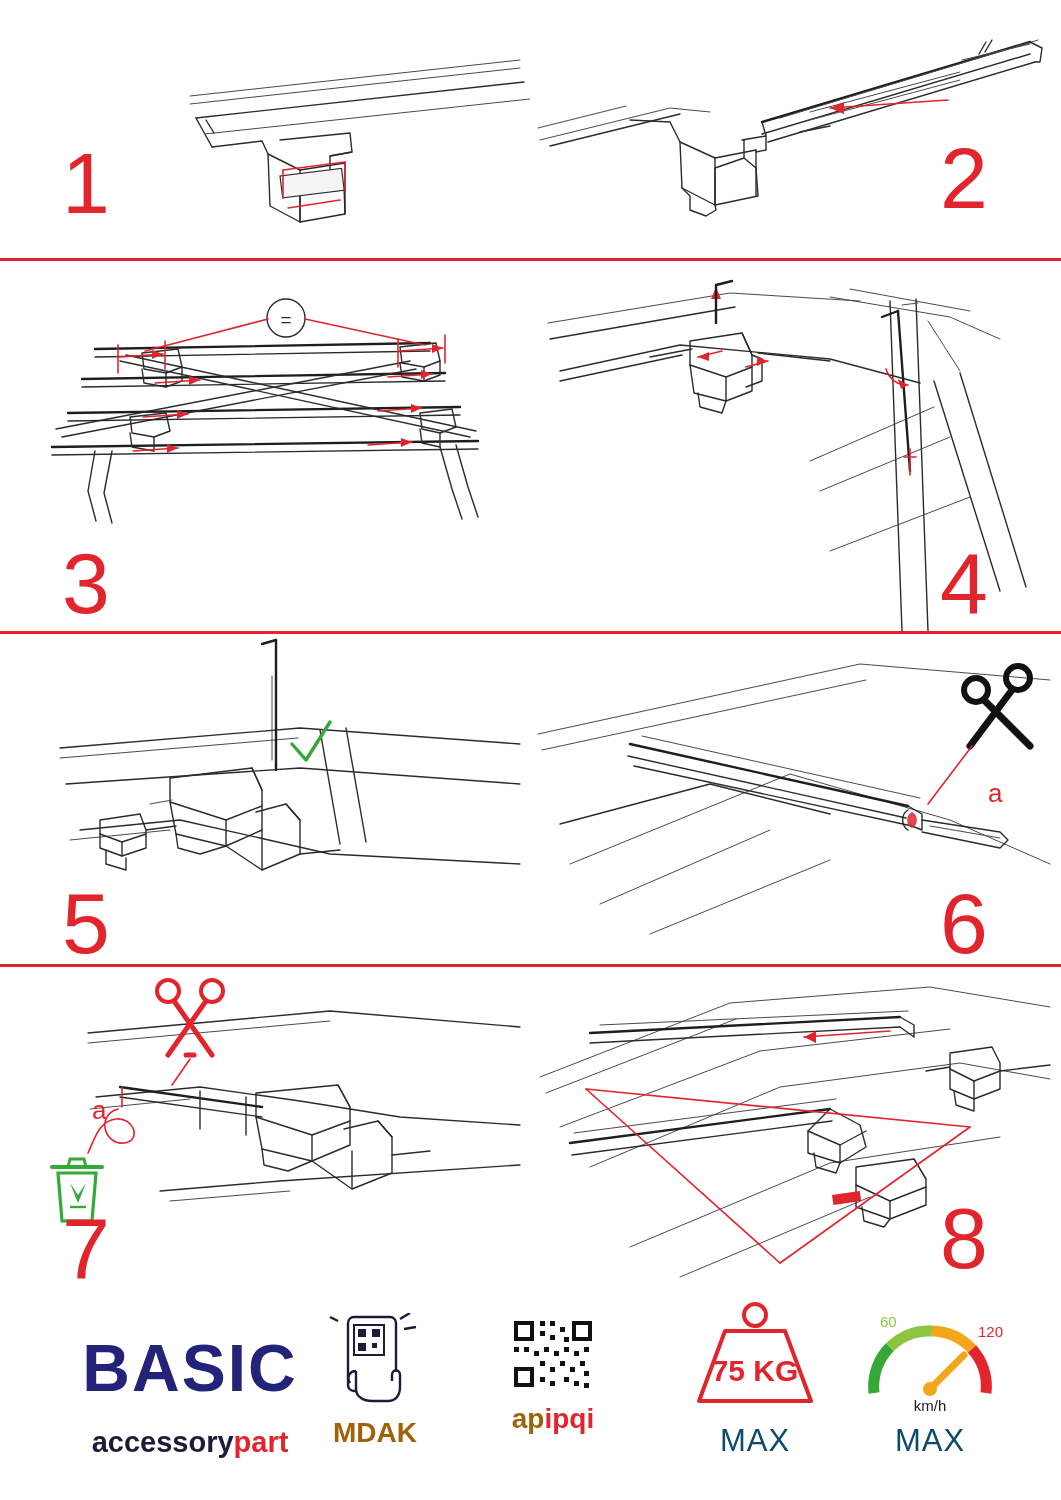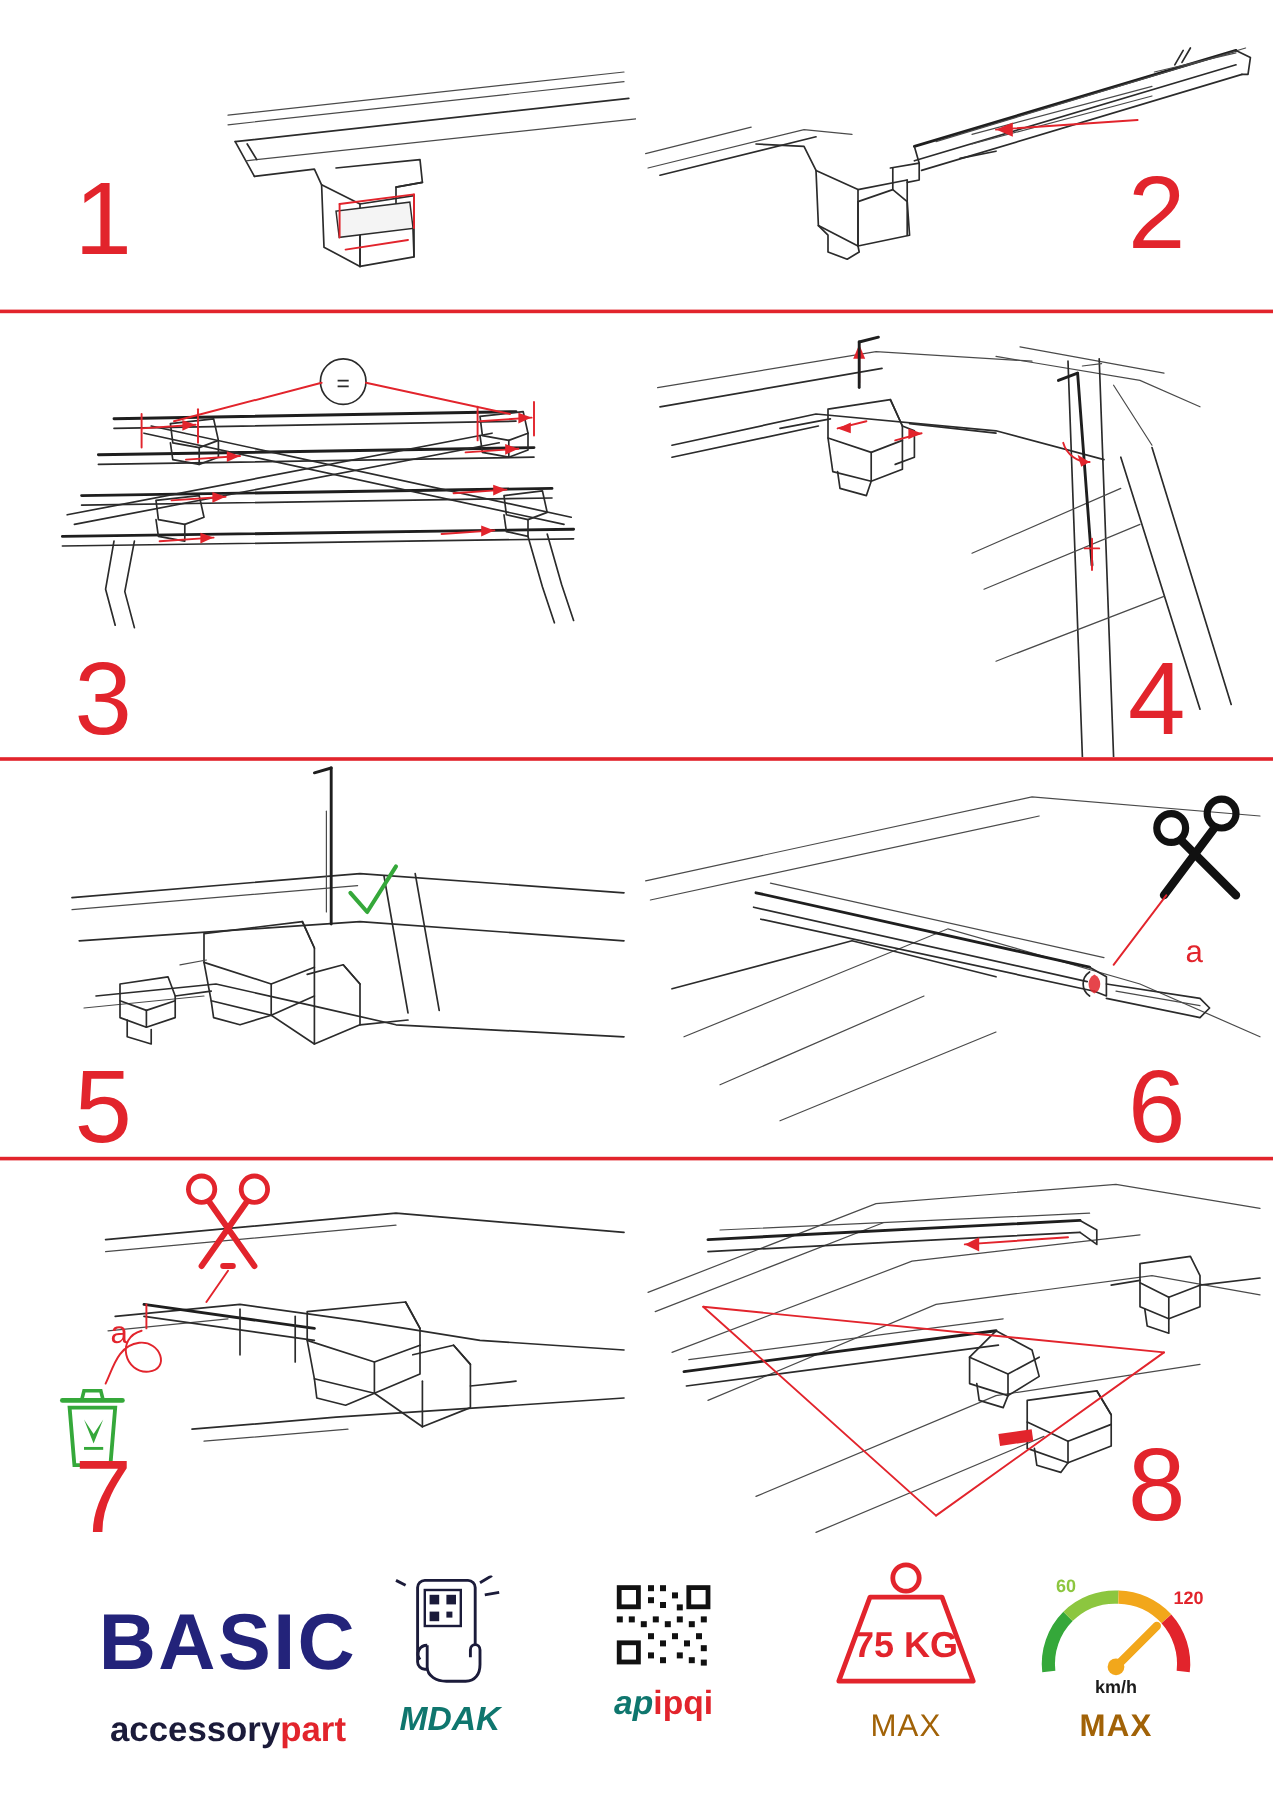--- a/index.html
+++ b/index.html
@@ -20,22 +20,22 @@
   
   .footer{position:absolute;left:0;top:1285px;width:1061px;height:215px;}
   .brand{position:absolute;left:60px;top:45px;width:260px;text-align:center;}
   .brand .b1{font-family:"Liberation Sans",sans-serif;font-size:66px;letter-spacing:2px;color:#23237a;font-weight:700;}
   .brand .b2{font-family:"Liberation Sans",sans-serif;font-size:29px;font-weight:700;margin-top:20px;}
   .brand .b2 .dark2{color:#1b1b3a;}
   .brand .b2 .rd{color:#e2242c;}
   .logoblk{position:absolute;text-align:center;}
   .logoblk .cap{font-family:"Liberation Sans",sans-serif;font-size:28px;font-weight:700;margin-top:8px;}
   .cap .rd{color:#e2242c;}
-  .cap .dk{color:#0f766e;font-style:italic;}
-  .maxcap{font-family:"Liberation Sans",sans-serif;font-size:26px;color:#a16207;text-align:center;margin-top:6px;letter-spacing:1px;}
+  .cap .dk{color:#a16207;}
+  .maxcap{font-family:"Liberation Sans",sans-serif;font-size:31px;color:#0c4a6e;text-align:center;margin-top:6px;letter-spacing:1px;}
 </style>
 </head>
 <body>
 
 <div class="sheet">
 
   <div class="panel" style="left:0;top:0;width:530px;height:258px;">
     <svg width="530" height="258" viewBox="0 0 530 258">
       <g>
         <path class="ln-thin" d="M190 96 L520 60"></path>
@@ -450,21 +450,21 @@
 
     <div class="logoblk" style="left:665px;top:12px;width:180px;">
       <svg width="180" height="120" viewBox="0 0 180 120">
         <circle cx="90" cy="18" r="11" fill="none" stroke="#e2242c" stroke-width="4"></circle>
         <path d="M60 34 L120 34 L146 104 L34 104 Z" fill="none" stroke="#e2242c" stroke-width="4" stroke-linejoin="round"></path>
         <text x="90" y="84" text-anchor="middle" font-family="Liberation Sans, sans-serif" font-size="30" fill="#e2242c" font-weight="700">75 KG</text>
       </svg>
       <div class="maxcap">MAX</div>
     </div>
 
-    <div class="logoblk" style="left:840px;top:12px;width:180px;font-weight:bold;">
+    <div class="logoblk" style="left:840px;top:12px;width:180px;">
       <svg width="180" height="120" viewBox="0 0 180 120">
         <path d="M34 96 A 56 56 0 0 1 50 50" fill="none" stroke="#35a83a" stroke-width="11"></path>
         <path d="M50 50 A 56 56 0 0 1 92 34" fill="none" stroke="#8cc63f" stroke-width="11"></path>
         <path d="M92 34 A 56 56 0 0 1 132 52" fill="none" stroke="#f2a71b" stroke-width="11"></path>
         <path d="M132 52 A 56 56 0 0 1 146 96" fill="none" stroke="#e2242c" stroke-width="11"></path>
         <path d="M90 92 L124 58" stroke="#f2a71b" stroke-width="7" stroke-linecap="round"></path>
         <circle cx="90" cy="92" r="7" fill="#f2a71b"></circle>
         <text x="40" y="30" font-family="Liberation Sans, sans-serif" font-size="15" fill="#8cc63f">60</text>
         <text x="138" y="40" font-family="Liberation Sans, sans-serif" font-size="15" fill="#e2242c">120</text>
         <text x="90" y="114" text-anchor="middle" font-family="Liberation Sans, sans-serif" font-size="15" fill="#1b1b1b">km/h</text>

